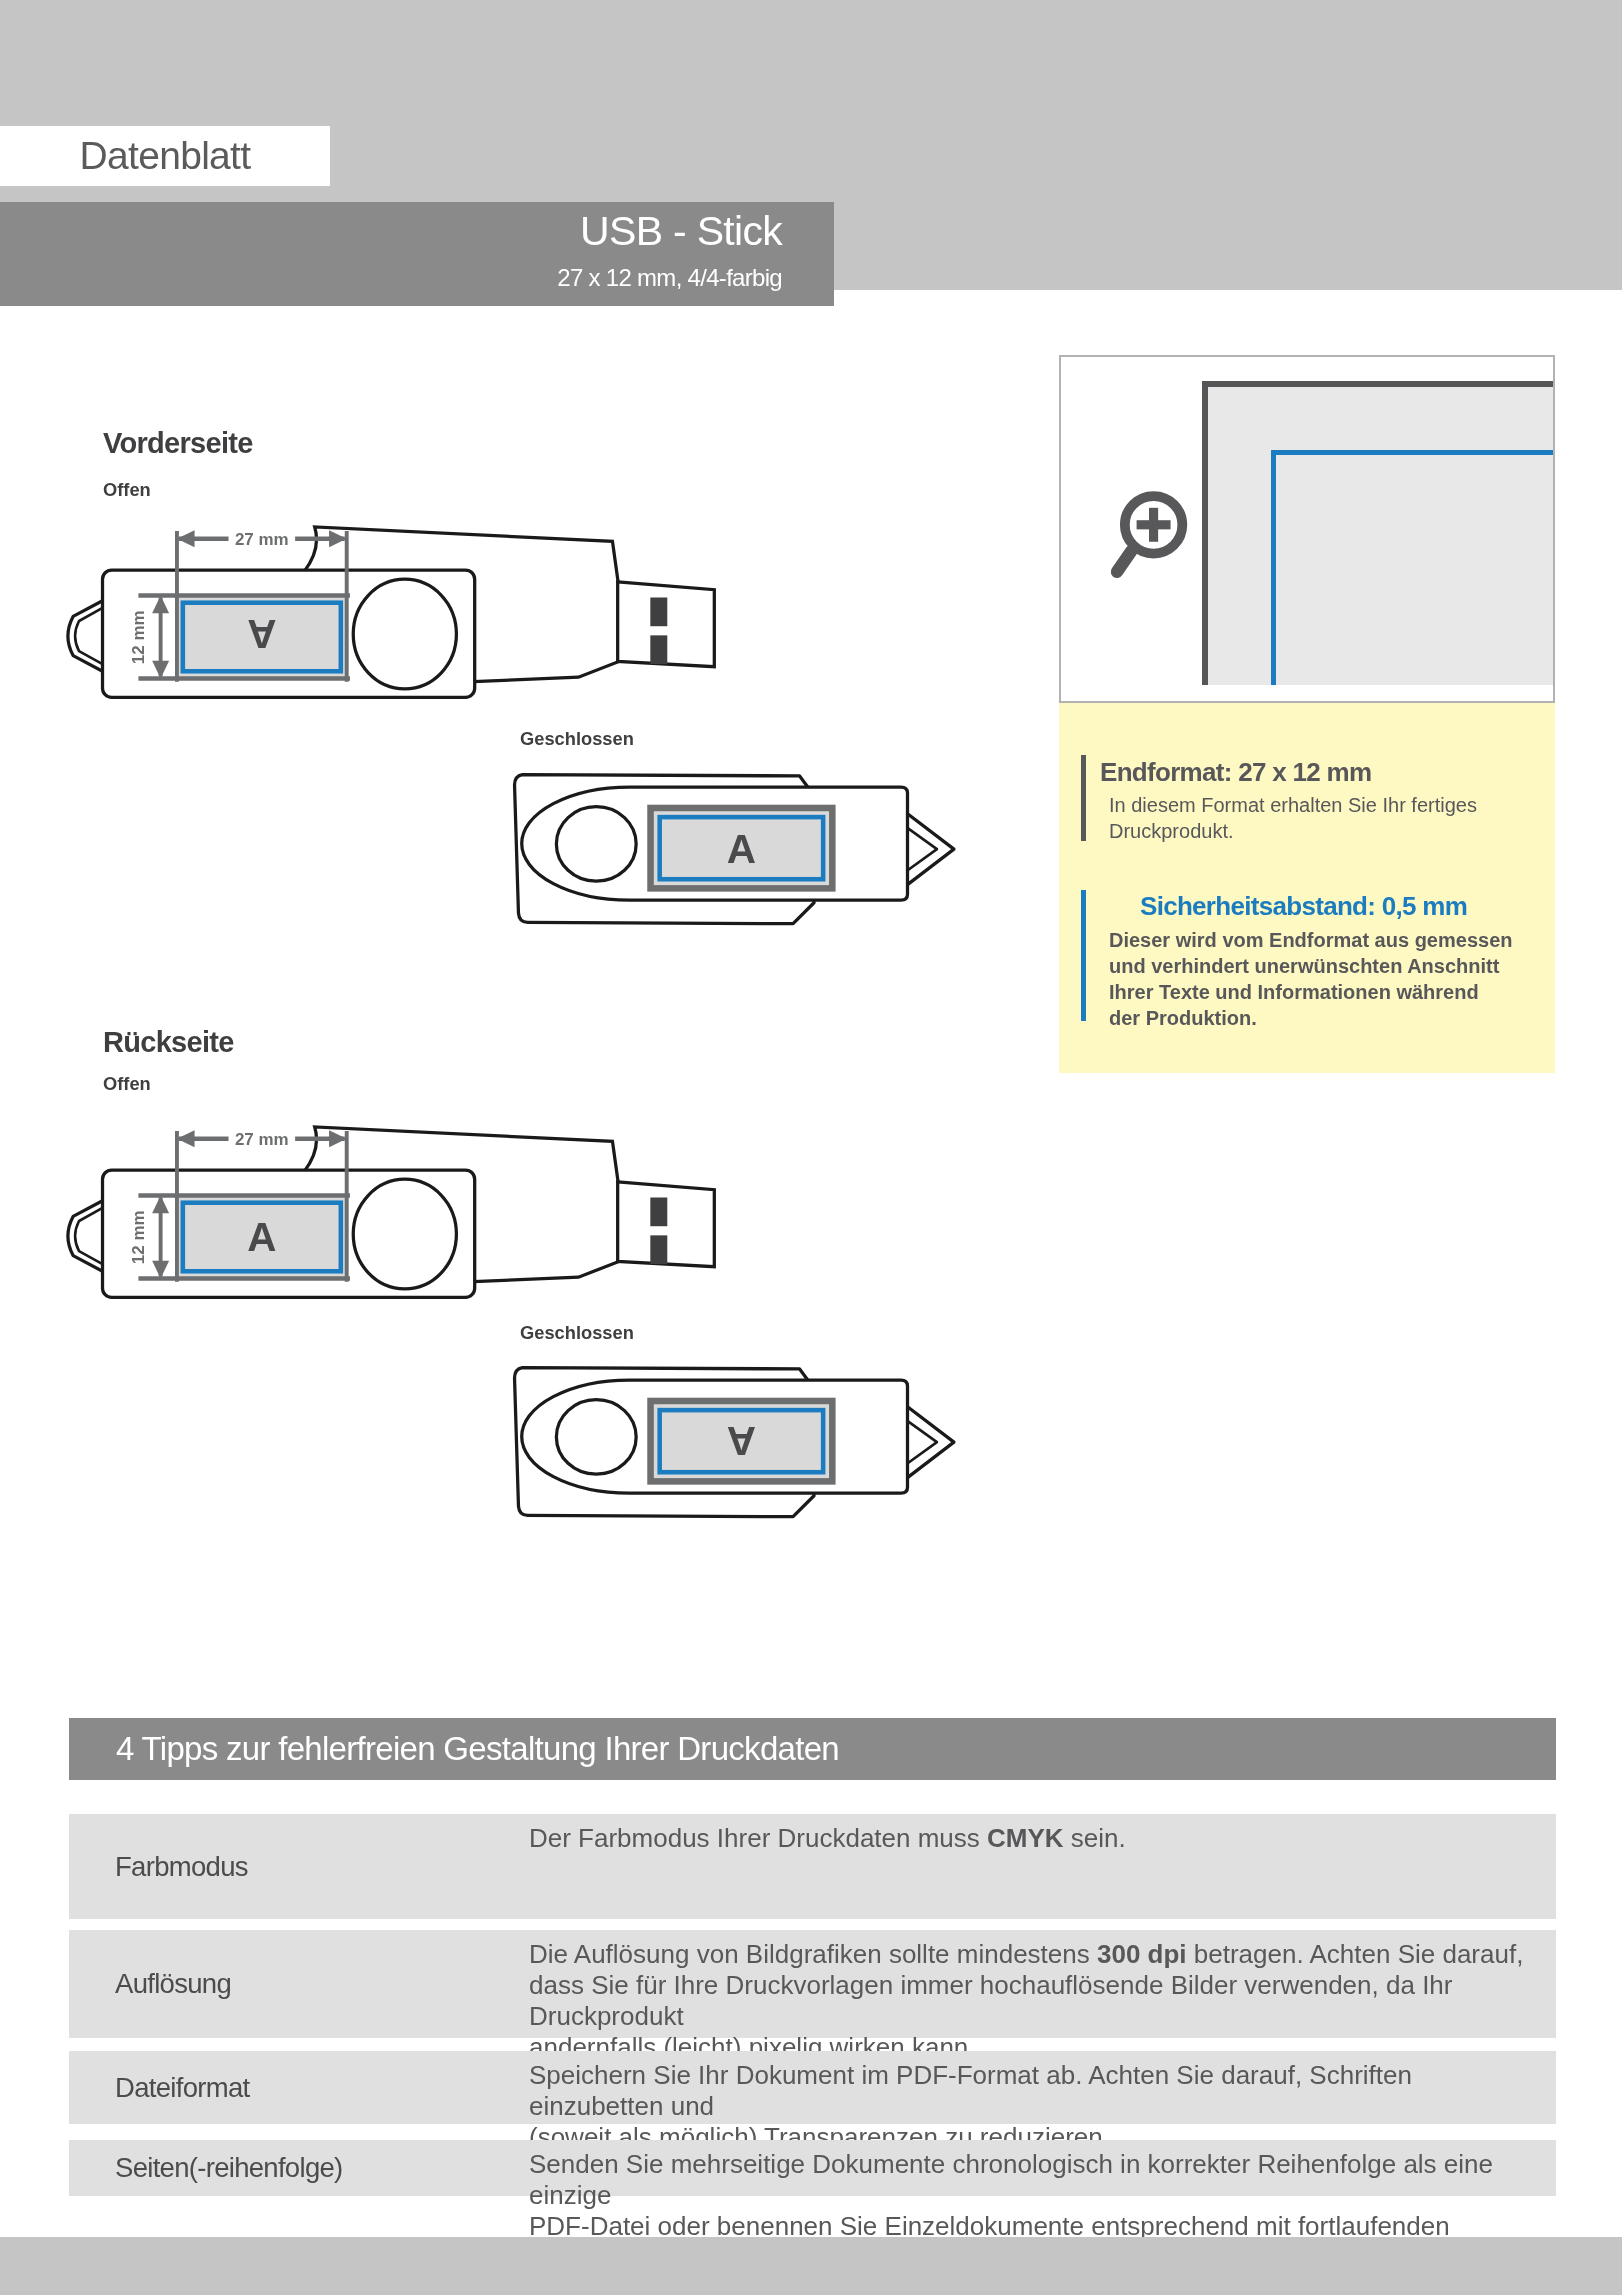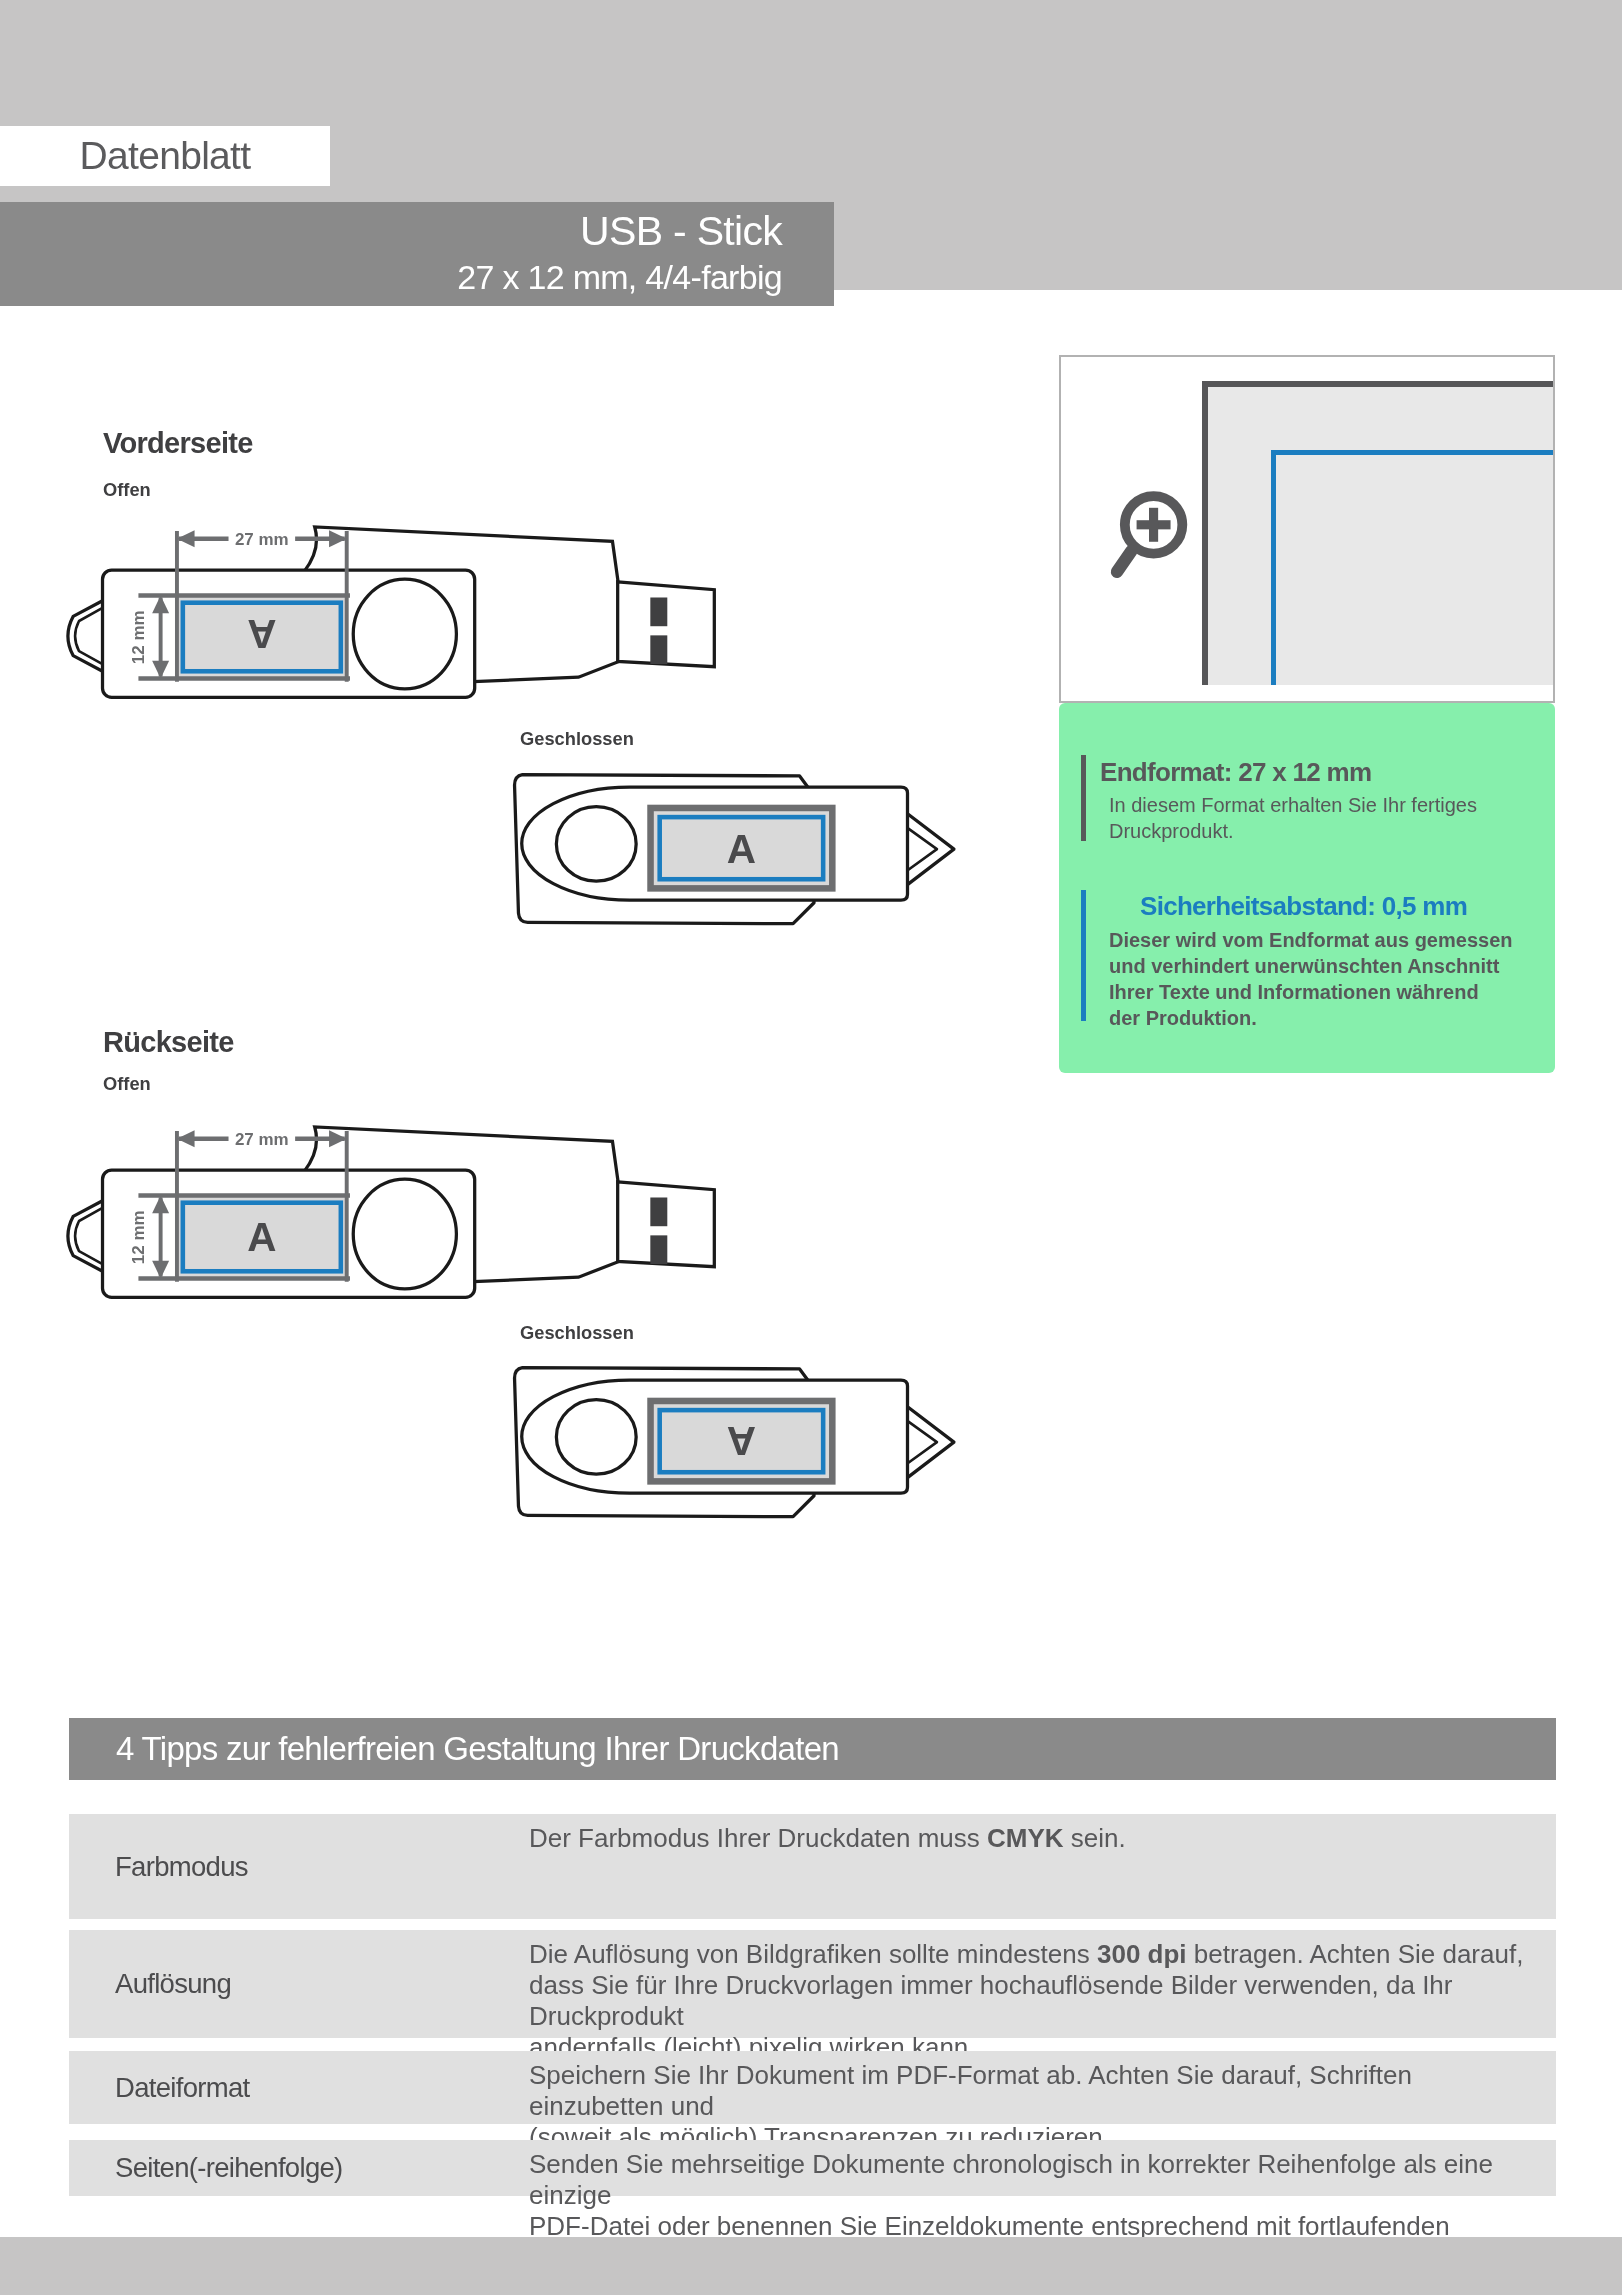--- a/index.html
+++ b/index.html
@@ -10,39 +10,39 @@
   .abs{position:absolute;}
 
   
   .band-light{left:0;top:0;width:1623px;height:290px;background:#c6c5c5;}
   .sheet-label-box{left:0;top:126px;width:330px;height:60px;background:#ffffff;
     display:flex;align-items:center;justify-content:center;}
   .sheet-label-box span{font-size:39px;color:#5b5b5d;letter-spacing:-0.7px;}
   .title-band{left:0;top:202px;width:782px;height:104px;background:#8a8a8a;
     color:#ffffff;text-align:right;padding-right:52px;}
   .title-main{font-size:41px;line-height:51px;margin-top:3.9px;letter-spacing:-0.7px;}
-  .title-sub{font-size:34px;line-height:41px;letter-spacing:-0.7px;}
+  .title-sub{font-size:24px;line-height:41px;letter-spacing:-0.7px;}
 
   
   .h-section{font-size:29px;font-weight:bold;color:#3f3f41;letter-spacing:-0.7px;}
   .h-state{font-size:18.3px;font-weight:bold;color:#3f3f41;}
 
   
   svg{position:absolute;overflow:visible;}
   .dim-label{font-size:26px;font-weight:bold;fill:#6d6e70;}
   .letter-a{font-size:62px;font-weight:bold;fill:#4a4a4c;}
 
   
   .zoom-box{left:1059px;top:355px;width:496px;height:348px;background:#ffffff;
     border:2.6px solid #b2b2b2;box-sizing:border-box;}
   .zoom-detail{position:absolute;left:141px;top:23.6px;right:0;height:304px;
     background:#e8e8e8;border-left:6.5px solid #565658;border-top:6.5px solid #565658;box-sizing:border-box;}
   .zoom-detail-blue{position:absolute;left:63px;top:63px;right:0;bottom:0;
     border-left:5.2px solid #1b7dc0;border-top:5.2px solid #1b7dc0;box-sizing:border-box;}
-  .info-box{left:1059px;top:703px;width:496px;height:370px;background:#86efac;border-radius:6px;}
+  .info-box{left:1059px;top:703px;width:496px;height:370px;background:#fef9c3;}
   .info-bar{position:absolute;left:21.6px;width:5.2px;}
   .bar-dark{top:52px;height:86px;background:#58585a;}
   .bar-blue{top:187px;height:131px;background:#1b7dc0;}
   .info-head{position:absolute;left:41px;width:445px;font-size:26px;font-weight:bold;letter-spacing:-0.7px;}
   .info-head.dark{top:54px;color:#58585a;}
   .info-head.blue{top:188px;color:#1b7dc0;margin-left:40px;}
   .info-text{position:absolute;left:50px;width:445px;font-size:20px;line-height:26px;
     color:#58585a;white-space:pre-line;}
   .info-text.t1{top:89px;}
   .info-text.t2{top:224px;font-weight:bold;}

